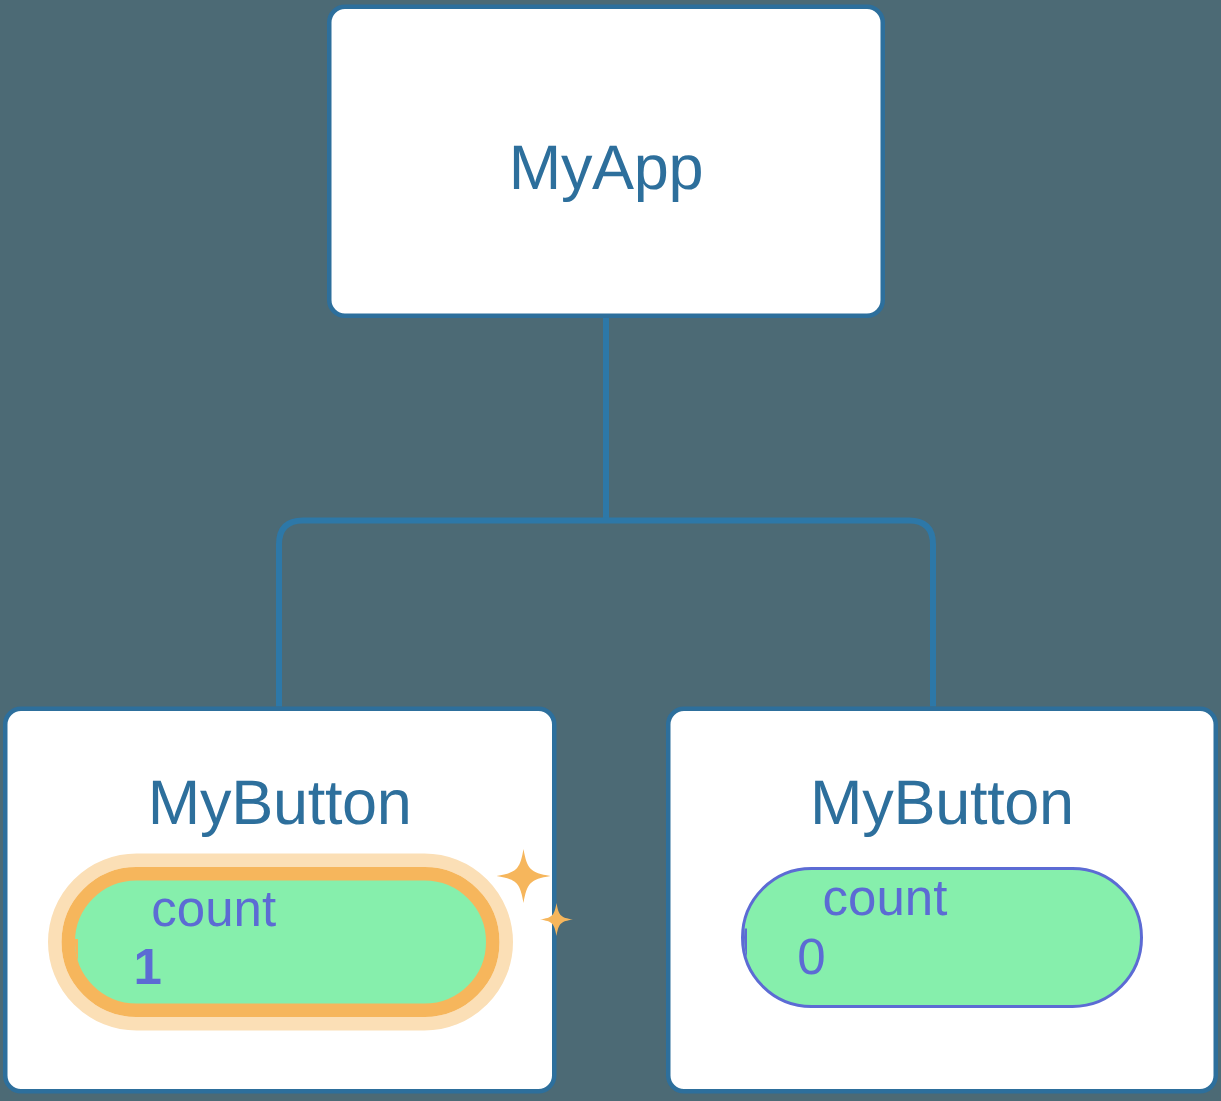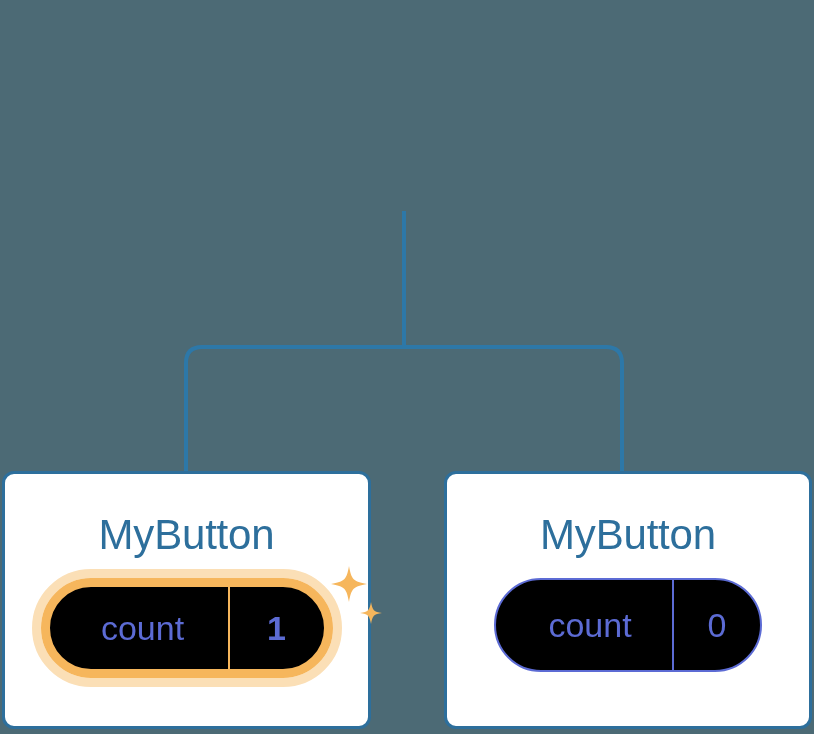--- a/index.html
+++ b/index.html
@@ -82,23 +82,24 @@
     left: 50%;
     top: 104px;
     transform: translateX(-50%);
   }
   .pill {
     position: relative;
     display: flex;
     align-items: stretch;
     height: 94px;
     border-radius: 47px;
-    background: #000000;
+    background: #86efac;
     box-sizing: border-box;
     overflow: hidden;
+    flex-direction: column;
   }
   .pill-cell {
     display: flex;
     align-items: center;
     justify-content: center;
     box-sizing: border-box;
     white-space: nowrap;
   }
   .pill-key {
     font-size: 34px;
@@ -179,20 +180,23 @@
 
   <svg id="connectors" viewBox="0 0 814 734" width="814" height="734" xmlns="http://www.w3.org/2000/svg">
 
     <path d="M404,211 L404,347" fill="none" stroke="#2d78a8" stroke-width="4" stroke-linecap="butt"></path>
 
     <path d="M186,471 L186,363 Q186,347 202,347 L404,347" fill="none" stroke="#2d78a8" stroke-width="4" stroke-linecap="butt"></path>
 
     <path d="M404,347 L606,347 Q622,347 622,363 L622,471" fill="none" stroke="#2d78a8" stroke-width="4" stroke-linecap="butt"></path>
   </svg>
 
+  <div class="node" id="node-root">
+    <div class="node-title">MyApp</div>
+  </div>
 
   <div class="node child" id="node-child-0">
     <div class="node-title">MyButton</div>
 
     <div class="pill-wrap">
       <div class="highlight-holder">
         <div class="pill-glow"></div>
         <div class="pill highlight">
           <div class="pill-cell pill-key">count</div>
           <div class="pill-cell pill-val">1</div>

